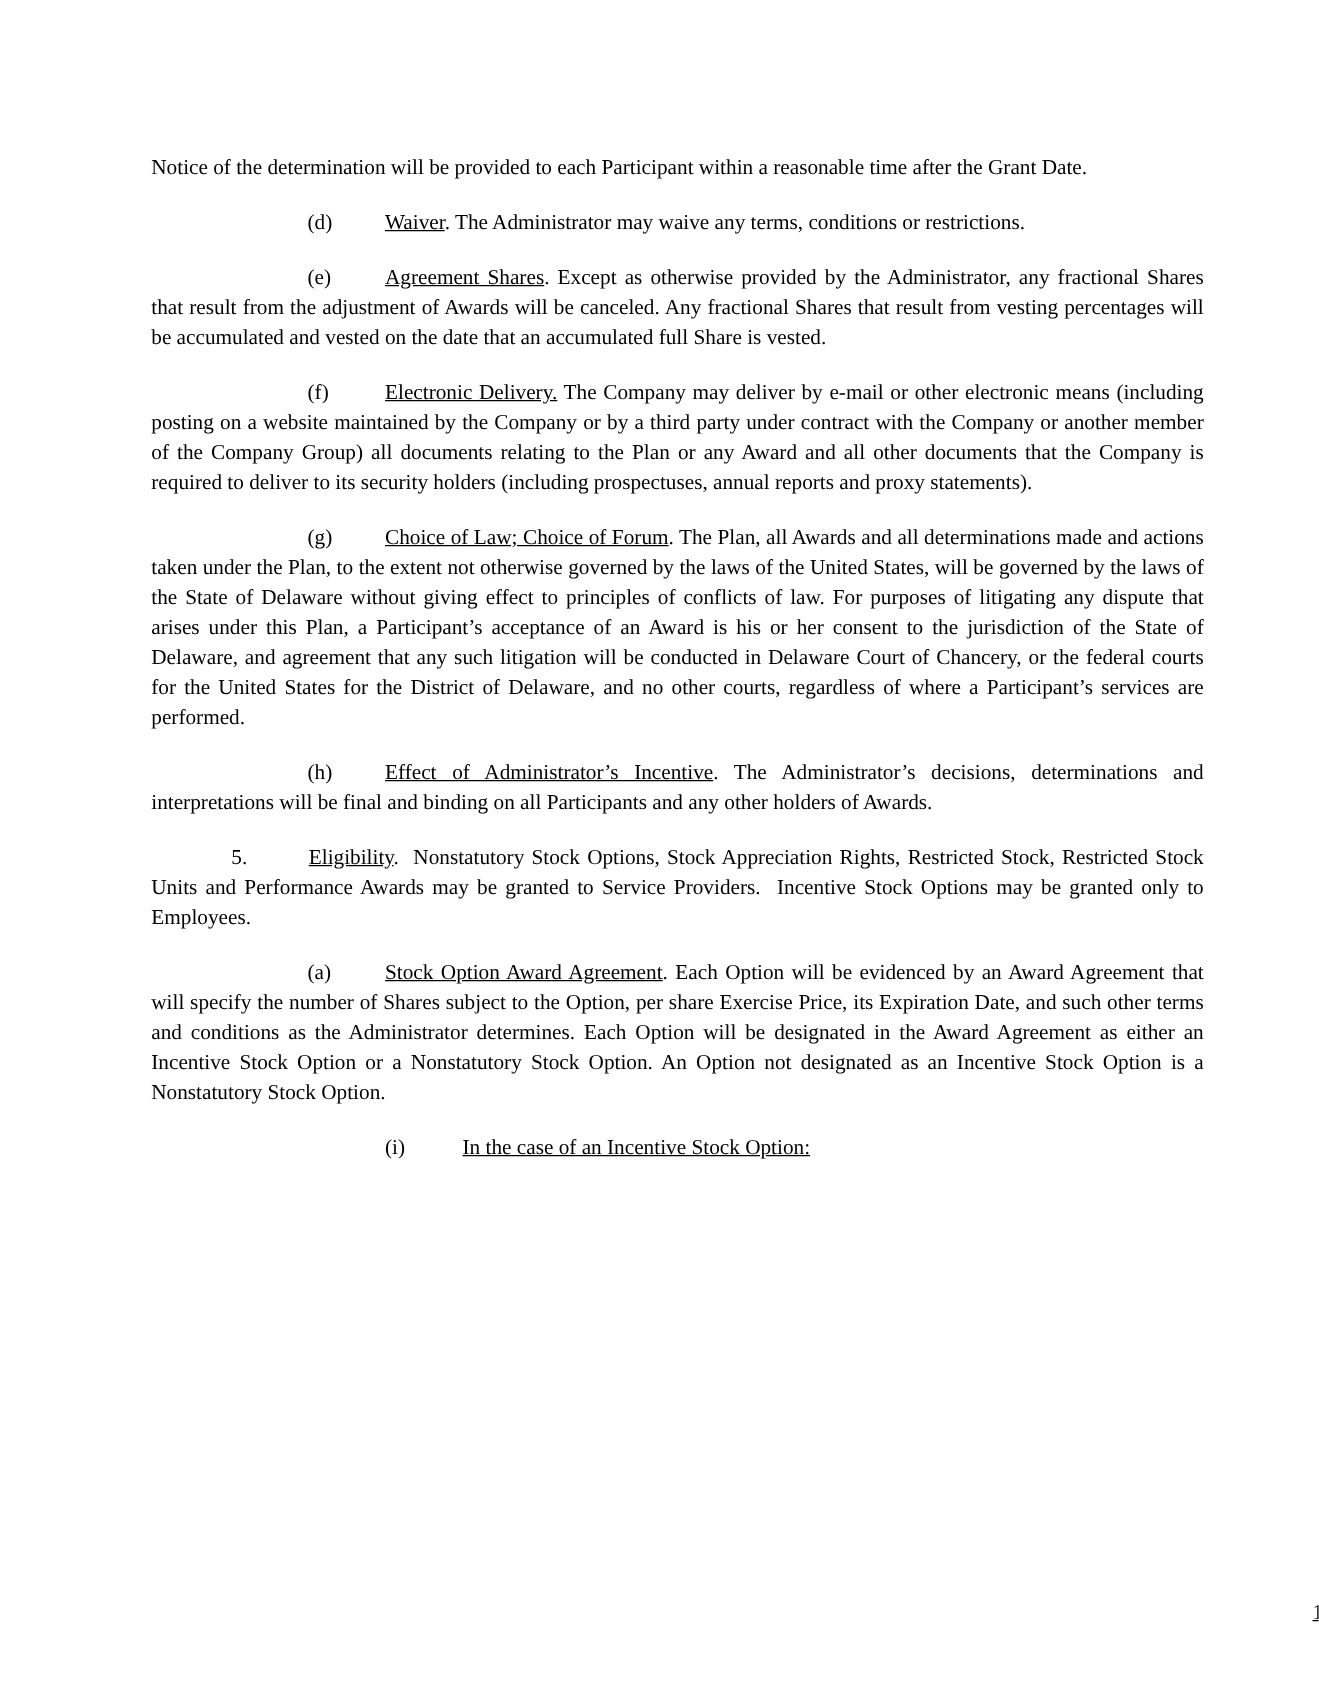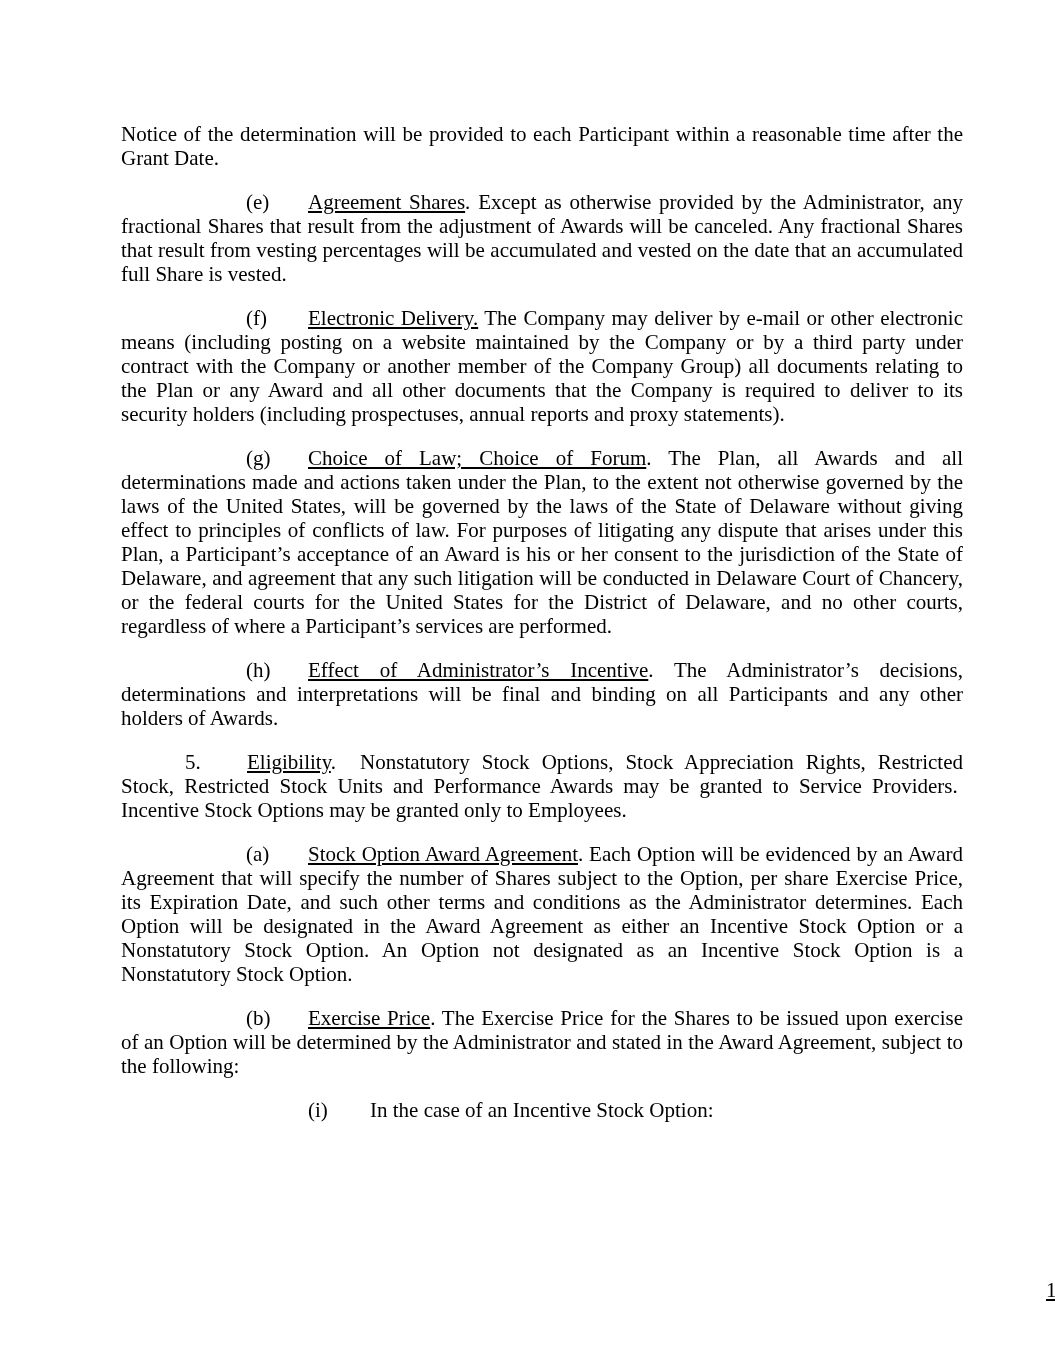--- a/index.html
+++ b/index.html
@@ -2,39 +2,39 @@
 <html><head>
 <meta charset="utf-8">
 <style>
   html, body { margin: 0; padding: 0; background: #ffffff; }
   .page {
     position: relative;
     width: 1055px;
     height: 1365px;
     background: #ffffff;
     font-family: "Liberation Serif", "DejaVu Serif", serif;
-    font-size: 21px;
+    font-size: 17px;
     line-height: 24px;
     color: #000000;
     overflow: hidden;
   }
   .content {
     position: absolute;
     top: 122px;
     left: 121px;
     width: 842px;
   }
   p.para {
     margin: 0 0 20px 0;
     text-align: justify;
   }
   .i0 { text-indent: 0; }
   .i1 { text-indent: 125px; }
   .i2 { text-indent: 64px; }
-  .i3 { text-indent: 187px; }
+  .i3 { text-indent: 187px; text-decoration: underline; }
   .lbl {
     display: inline-block;
     width: 62px;
     text-indent: 0;
   }
   .hd { text-decoration: underline; }
   .footer {
     position: absolute;
     top: 1278px;
     left: 12px;
@@ -44,34 +44,34 @@
   }
 </style>
 </head>
 <body>
 
 <div class="page">
   <div class="content">
 
     <p class="para i0"><span>Notice of the determination will be provided to each Participant within a reasonable time after the Grant Date.</span></p>
 
+    <p class="para i1"><span class="lbl">(d)</span><span class="hd">Waiver</span><span>. </span><span>The Administrator may waive any terms, conditions or restrictions.</span></p>
 
     <p class="para i1"><span class="lbl">(e)</span><span class="hd">Agreement Shares</span><span>. </span><span>Except as otherwise provided by the Administrator, any fractional Shares that result from the adjustment of Awards will be canceled. Any fractional Shares that result from vesting percentages will be accumulated and vested on the date that an accumulated full Share is vested.</span></p>
 
     <p class="para i1"><span class="lbl">(f)</span><span class="hd">Electronic Delivery.</span><span> </span><span>The Company may deliver by e-mail or other electronic means (including posting on a website maintained by the Company or by a third party under contract with the Company or another member of the Company Group) all documents relating to the Plan or any Award and all other documents that the Company is required to deliver to its security holders (including prospectuses, annual reports and proxy statements).</span></p>
 
     <p class="para i1"><span class="lbl">(g)</span><span class="hd">Choice of Law; Choice of Forum</span><span>. </span><span>The Plan, all Awards and all determinations made and actions taken under the Plan, to the extent not otherwise governed by the laws of the United States, will be governed by the laws of the State of Delaware without giving effect to principles of conflicts of law. For purposes of litigating any dispute that arises under this Plan, a Participant’s acceptance of an Award is his or her consent to the jurisdiction of the State of Delaware, and agreement that any such litigation will be conducted in Delaware Court of Chancery, or the federal courts for the United States for the District of Delaware, and no other courts, regardless of where a Participant’s services are performed.</span></p>
 
     <p class="para i1"><span class="lbl">(h)</span><span class="hd">Effect of Administrator’s Incentive</span><span>. </span><span>The Administrator’s decisions, determinations and interpretations will be final and binding on all Participants and any other holders of Awards.</span></p>
 
     <p class="para i2"><span class="lbl">5.</span><span class="hd">Eligibility</span><span>.&nbsp; </span><span>Nonstatutory Stock Options, Stock Appreciation Rights, Restricted Stock, Restricted Stock Units and Performance Awards may be granted to Service Providers.&nbsp; Incentive Stock Options may be granted only to Employees.</span></p>
 
 
     <p class="para i1"><span class="lbl">(a)</span><span class="hd">Stock Option Award Agreement</span><span>. </span><span>Each Option will be evidenced by an Award Agreement that will specify the number of Shares subject to the Option, per share Exercise Price, its Expiration Date, and such other terms and conditions as the Administrator determines. Each Option will be designated in the Award Agreement as either an Incentive Stock Option or a Nonstatutory Stock Option. An Option not designated as an Incentive Stock Option is a Nonstatutory Stock Option.</span></p>
 
-    <p class="para i1"><span class="lbl">(b)</span><span class="hd">Exercise Price</span><span>. </span><span>The Exercise Price for the Shares to be issued upon exercise of an Option will be determined by the Administrator and stated in the Award Agreement, subject to the following:</span></p>
 
     <p class="para i3"><span class="lbl">(i)</span><span>In the case of an Incentive Stock Option:</span></p>
 
   </div>
 
   <div class="footer">12</div>
 </div>
 
 </body></html>

